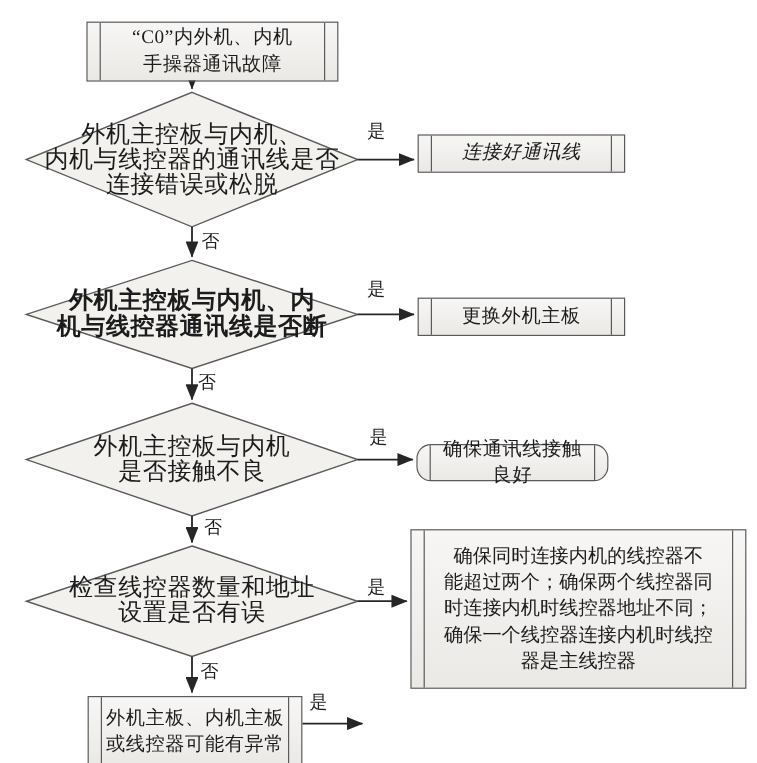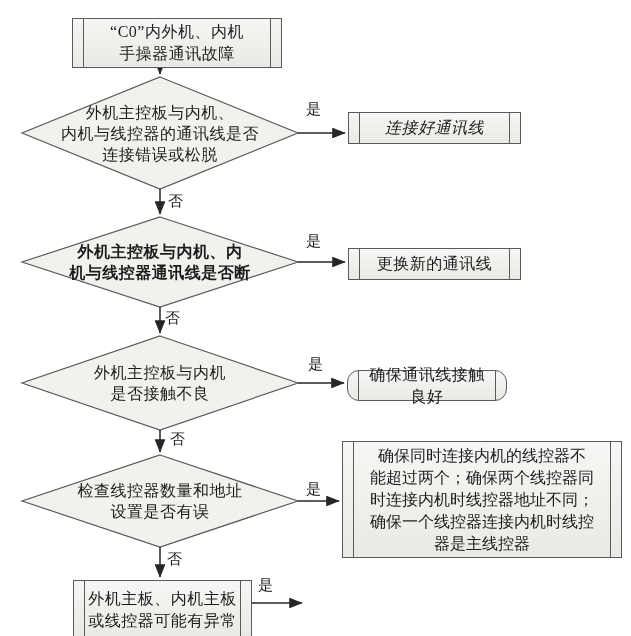--- a/index.html
+++ b/index.html
@@ -25,30 +25,30 @@
   }
   .inner-bar{position:absolute;top:0;bottom:0;width:1px;background:var(--stroke);}
   .inner-bar.left{left:10px;}
   .inner-bar.right{right:10px;}
   .ptext{
     white-space:pre-line;font-size:16px;line-height:22px;
     letter-spacing:0.5px;color:var(--ink);padding:0 14px;
   }
   .dtext{
     position:absolute;display:flex;align-items:center;justify-content:center;
-    text-align:center;white-space:pre-line;font-size:16px;line-height:21px;
+    text-align:center;white-space:pre-line;font-size:20px;line-height:21px;
     letter-spacing:0.5px;color:var(--ink);
   }
   .elabel{position:absolute;font-size:15px;color:var(--ink);}
   
   #start-node{left:72px;top:18px;width:210px;height:50px;}
   #action-1 {left:348px;top:112px;width:173px;height:32px;font-style:italic;}
   #action-2 {left:348px;top:248px;width:173px;height:32px;}
   #action-3 {left:347px;top:370px;width:160px;height:31px;border-radius:12px;}
-  #action-4 {left:342px;top:441px;width:280px;height:117px;}
+  #action-4 {left:342px;top:441px;width:280px;height:133px;}
   #fallback-node{left:73px;top:580px;width:179px;height:59px;}
   #action-5 {left:305px;top:578px;width:179px;height:52px;}
   #action-4 .ptext{line-height:22px;letter-spacing:0;padding:0 12px;}
   
   #dtext-1{left:35px;top:95px;width:250px;height:76px;}
   #dtext-2{left:35px;top:235px;width:250px;height:54px;font-weight:bold;}
   #dtext-3{left:35px;top:356px;width:250px;height:54px;}
   #dtext-4{left:35px;top:474px;width:250px;height:54px;}
   
   #yes-1{left:306px;top:100px;} #no-1{left:168px;top:192px;}
@@ -95,21 +95,21 @@
 
   <div class="pbox" id="action-1">
     <span class="inner-bar left"></span>
     <span class="inner-bar right"></span>
     <span class="ptext">连接好通讯线</span>
   </div>
 
   <div class="pbox" id="action-2">
     <span class="inner-bar left"></span>
     <span class="inner-bar right"></span>
-    <span class="ptext">更换新的通讯线</span>
+    <span class="ptext">更换外机主板</span>
   </div>
 
   <div class="pbox" id="action-3">
     <span class="inner-bar left"></span>
     <span class="inner-bar right"></span>
     <span class="ptext">确保通讯线接触良好</span>
   </div>
 
   <div class="pbox" id="action-4">
     <span class="inner-bar left"></span>

